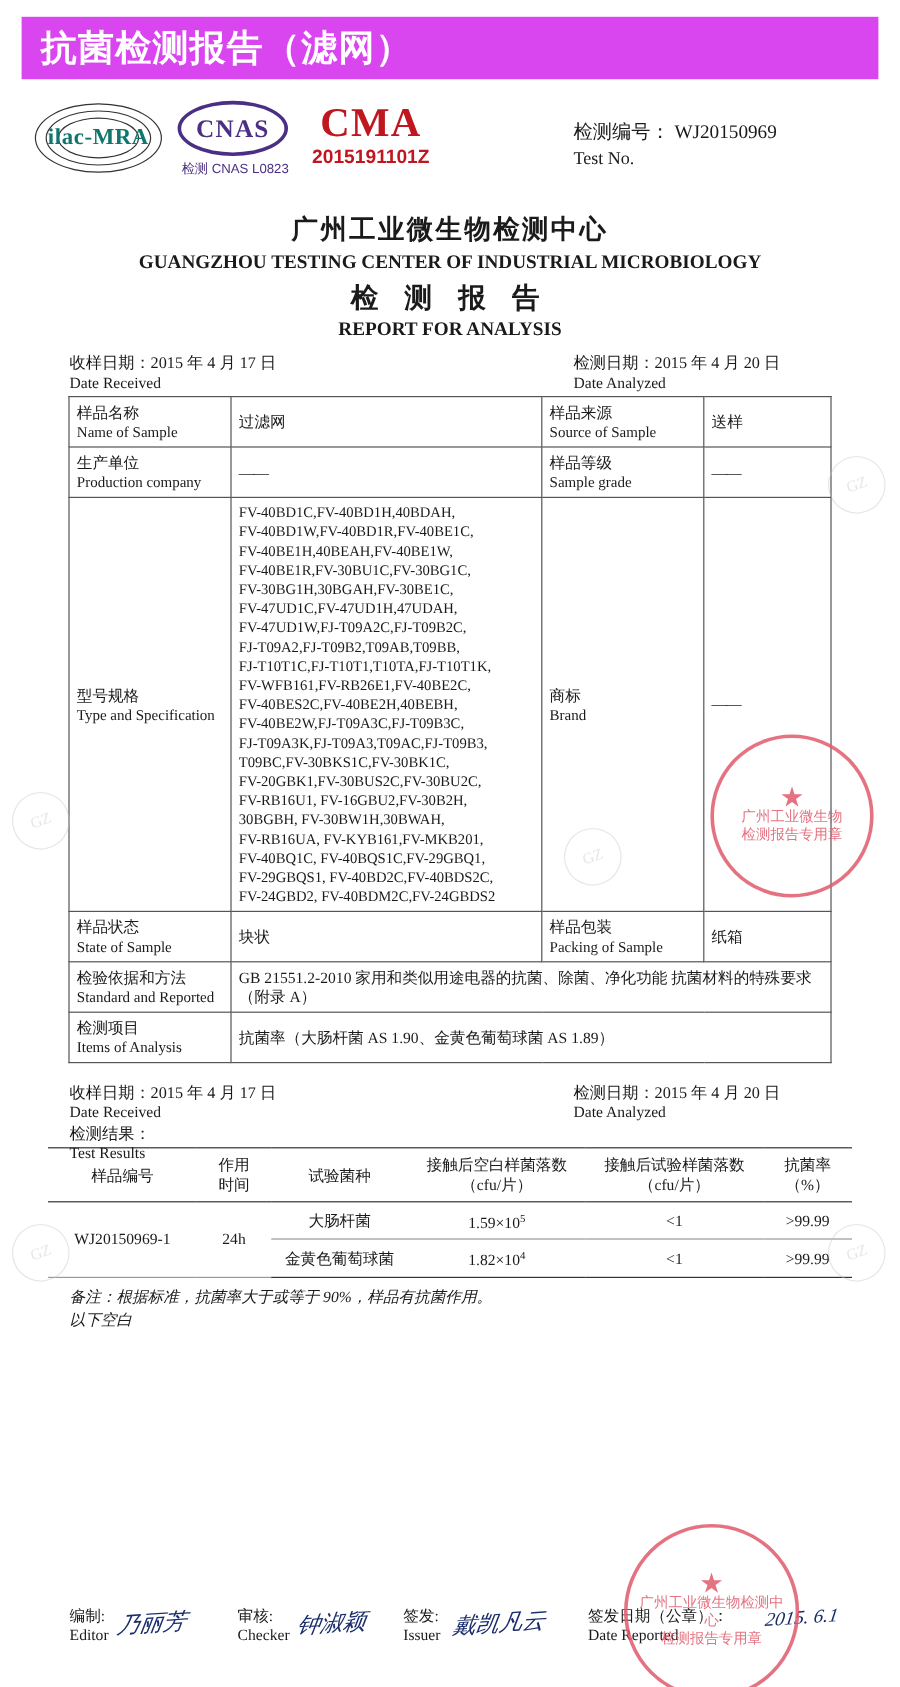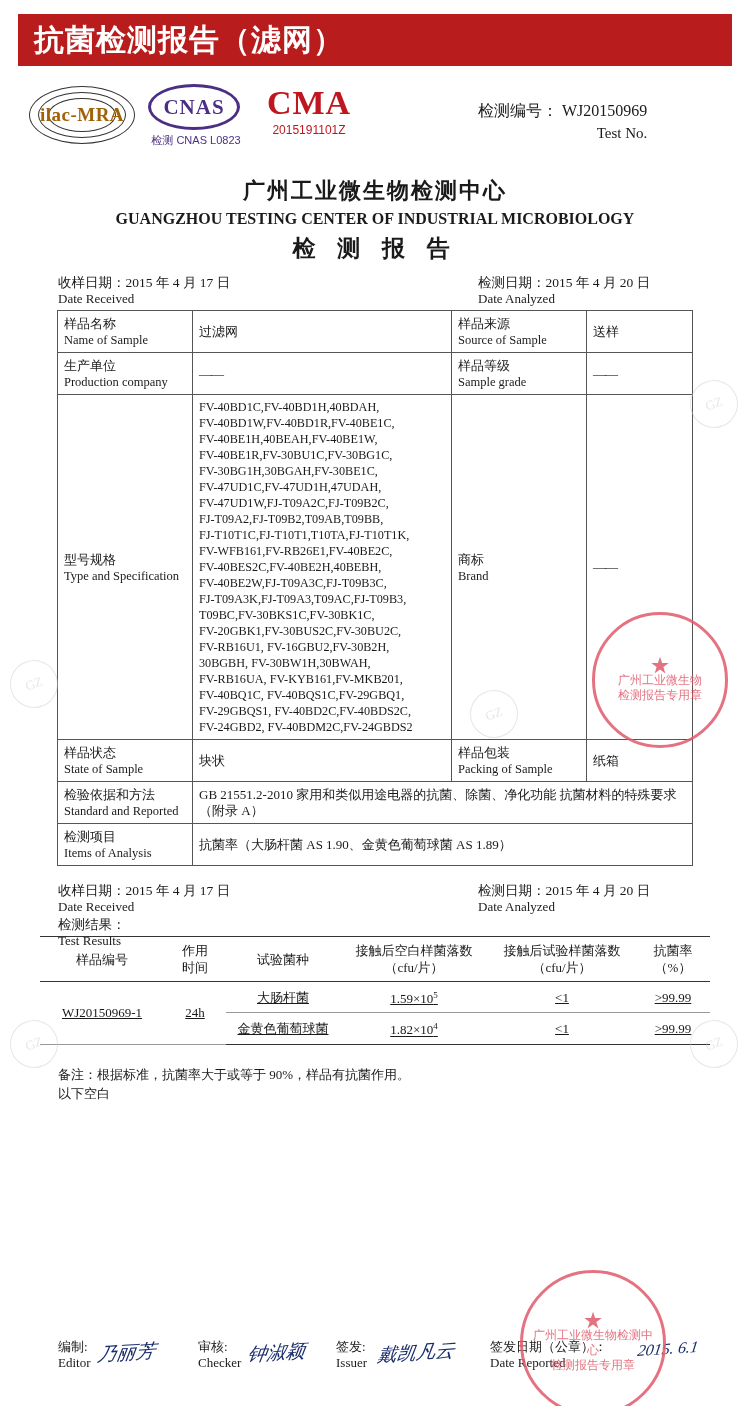--- a/index.html
+++ b/index.html
@@ -12,21 +12,21 @@
     height: 1406px;
     position: relative;
     font-family: "Liberation Serif", "DejaVu Serif", serif;
     color: #1a1a1a;
     overflow: hidden;
   }
 
   
   .banner {
     margin: 14px 18px 0 18px;
-    background: #b91c1c;
+    background: #d946ef;
     color: #ffffff;
     height: 52px;
     display: flex;
     align-items: center;
     padding: 0 16px;
     box-sizing: border-box;
   }
   .banner-title {
     font-family: "Liberation Sans", "DejaVu Sans", sans-serif;
     font-size: 30px;
@@ -86,58 +86,58 @@
   .cma-mark {
     color: #c0161f;
     font-family: Liberation Serif, serif;
     font-size: 34px;
     font-weight: bold;
     line-height: 38px;
     letter-spacing: 1px;
   }
   .cma-num {
     color: #c0161f;
-    font-size: 12px;
-    font-weight: normal;
+    font-size: 16px;
+    font-weight: bold;
     font-family: "Liberation Sans", sans-serif;
     margin-top: 1px;
   }
   .ilac-wrap {
     position: relative;
     width: 112px;
     height: 62px;
     display: flex;
     align-items: center;
     justify-content: center;
   }
   .ilac-text {
     font-family: "Liberation Serif", serif;
     font-size: 19px;
     font-weight: bold;
-    color: #a16207;
+    color: #0f766e;
     z-index: 2;
     letter-spacing: 0.5px;
   }
   .ilac-arc {
     position: absolute;
     border: 1.5px solid #333;
     border-radius: 50%;
     left: 50%;
     top: 50%;
     transform: translate(-50%, -50%);
   }
 
   .test-no {
     position: absolute;
     left: 478px;
     top: 16px;
     font-size: 16px;
     line-height: 22px;
   }
-  .test-no .en { font-size: 15px; text-align: right; }
+  .test-no .en { font-size: 15px; }
 
   
   .title-block {
     text-align: center;
     margin-top: 14px;
   }
   .t-cn1 {
     font-size: 22px;
     font-weight: bold;
     letter-spacing: 2px;
@@ -224,32 +224,32 @@
     line-height: 17px;
     font-weight: normal;
   }
   table.results thead th {
     border-top: 1.4px solid #333;
     border-bottom: 1.4px solid #333;
     font-size: 13px;
   }
   table.results tbody td {
     border-bottom: 1px solid #999;
-    text-decoration: underline;
   }
   table.results tbody tr:last-child td {
     border-bottom: 1.4px solid #333;
   }
   sup { font-size: 9px; }
 
   .note {
     width: 634px;
-    margin: 20px auto 0 auto;
+    margin: 6px auto 0 auto;
     font-size: 13px;
     line-height: 19px;
+    font-style: italic;
   }
 
   
   .sign-row {
     position: relative;
     width: 634px;
     margin: 0 auto;
     height: 52px;
     font-size: 13px;
   }
@@ -353,20 +353,21 @@
   <div class="test-no">
     <div>检测编号： WJ20150969</div>
     <div class="en">Test No.</div>
   </div>
 </div>
 
 <div class="title-block">
   <div class="t-cn1">广州工业微生物检测中心</div>
   <div class="t-en1">GUANGZHOU TESTING CENTER OF INDUSTRIAL MICROBIOLOGY</div>
   <div class="t-cn2">检 测 报 告</div>
+  <div class="t-en2">REPORT FOR ANALYSIS</div>
 </div>
 
 <div class="date-line">
   <div class="left">
     <span class="lbl-cn"><span>收样日期：</span><span>2015 年 4 月 17 日</span></span>
     <span class="lbl-en">Date Received</span>
   </div>
   <div class="right">
     <span class="lbl-cn"><span>检测日期：</span><span>2015 年 4 月 20 日</span></span>
     <span class="lbl-en">Date Analyzed</span>

